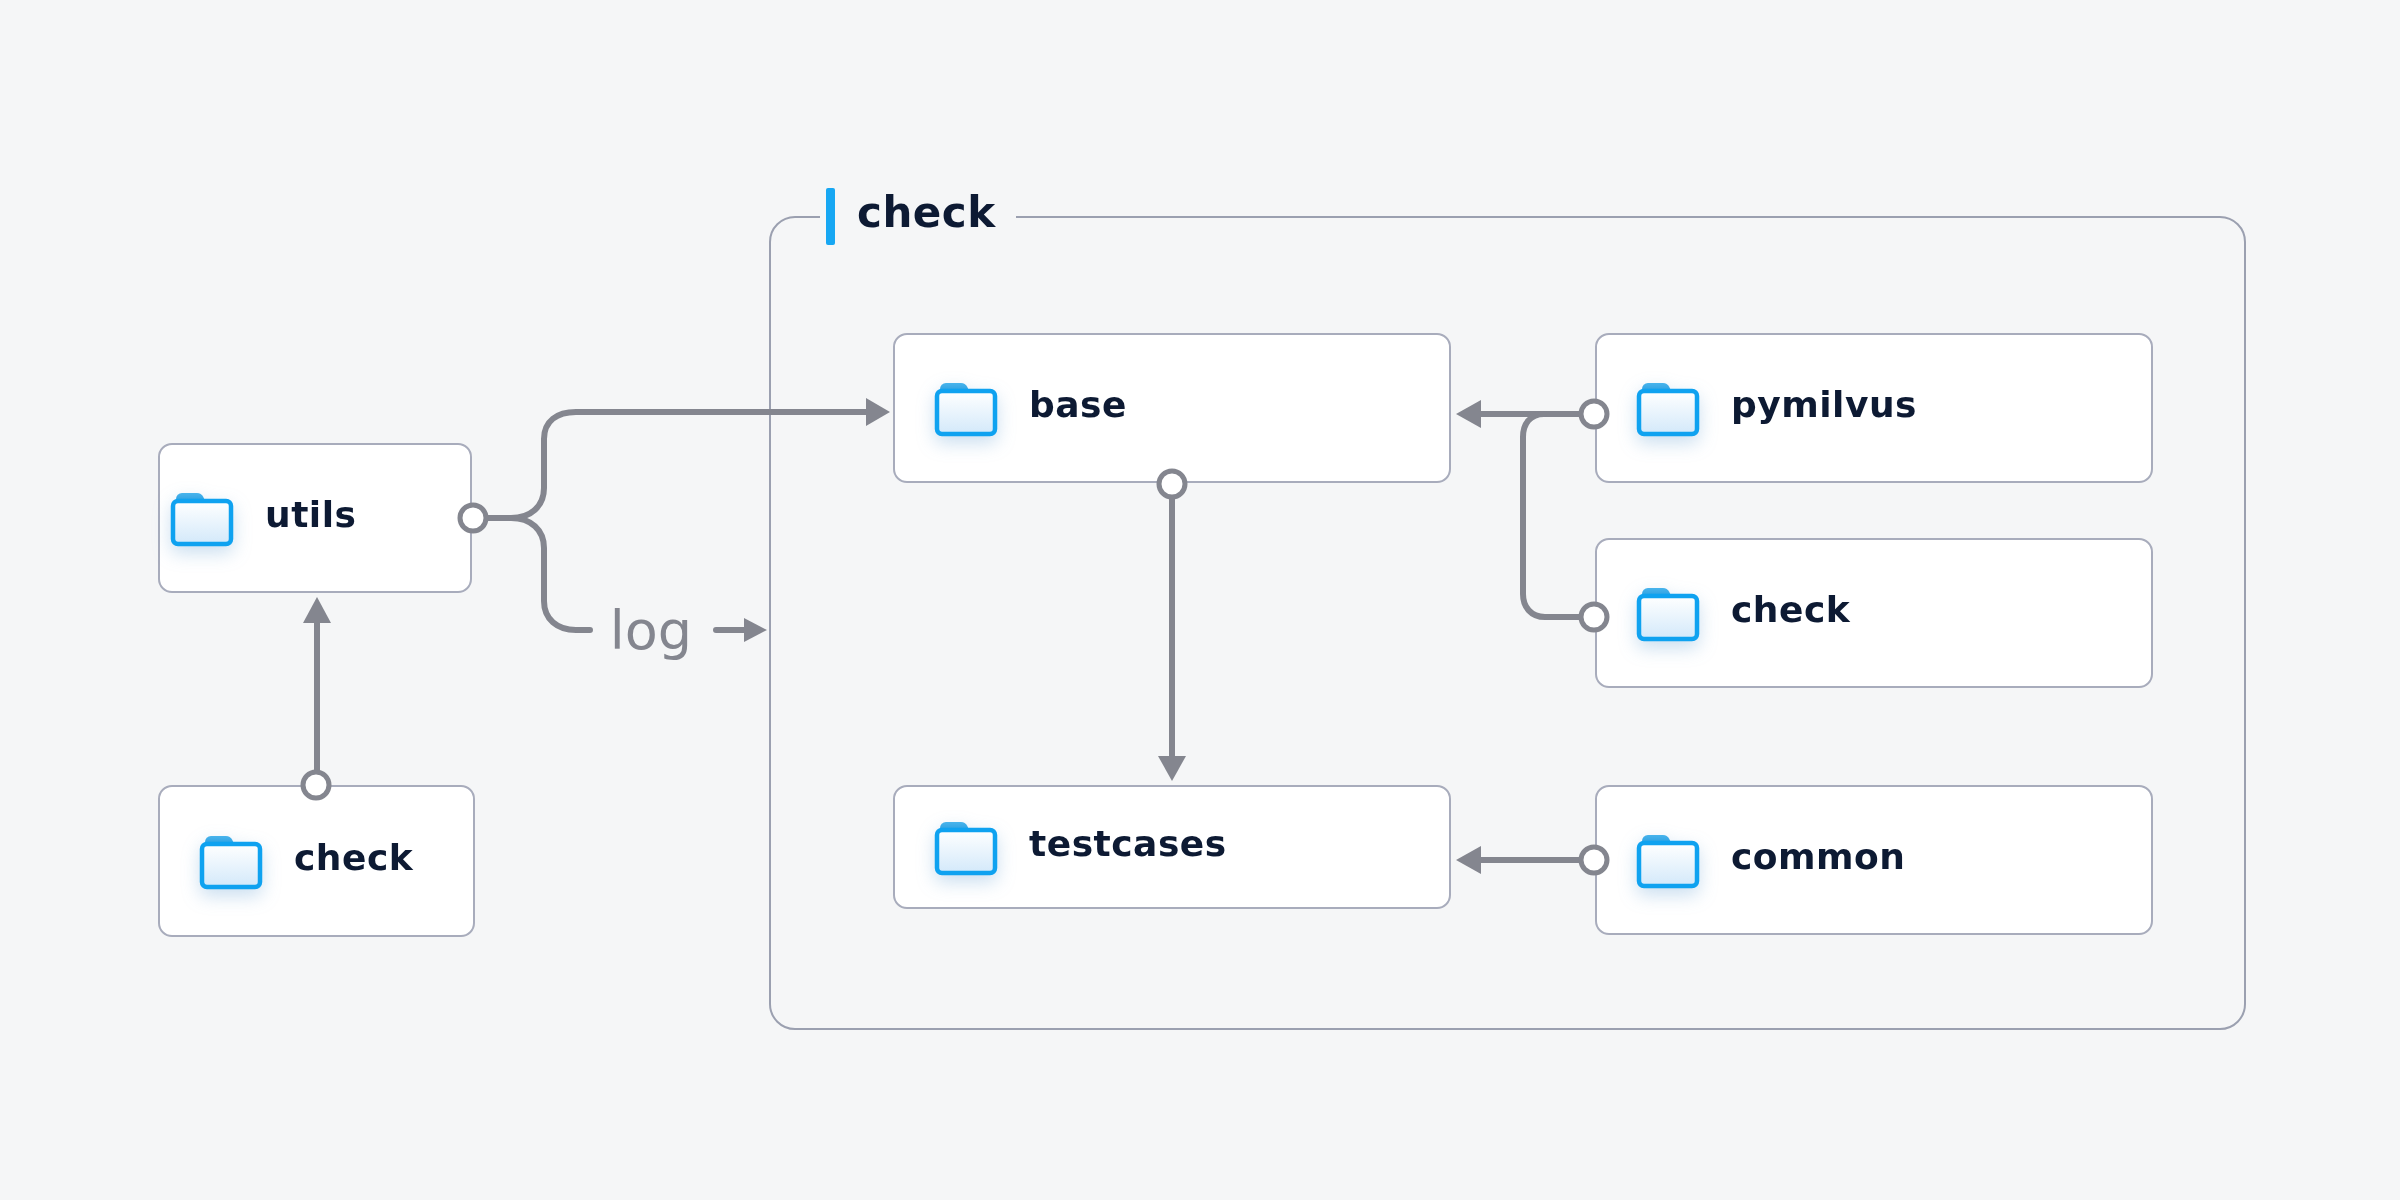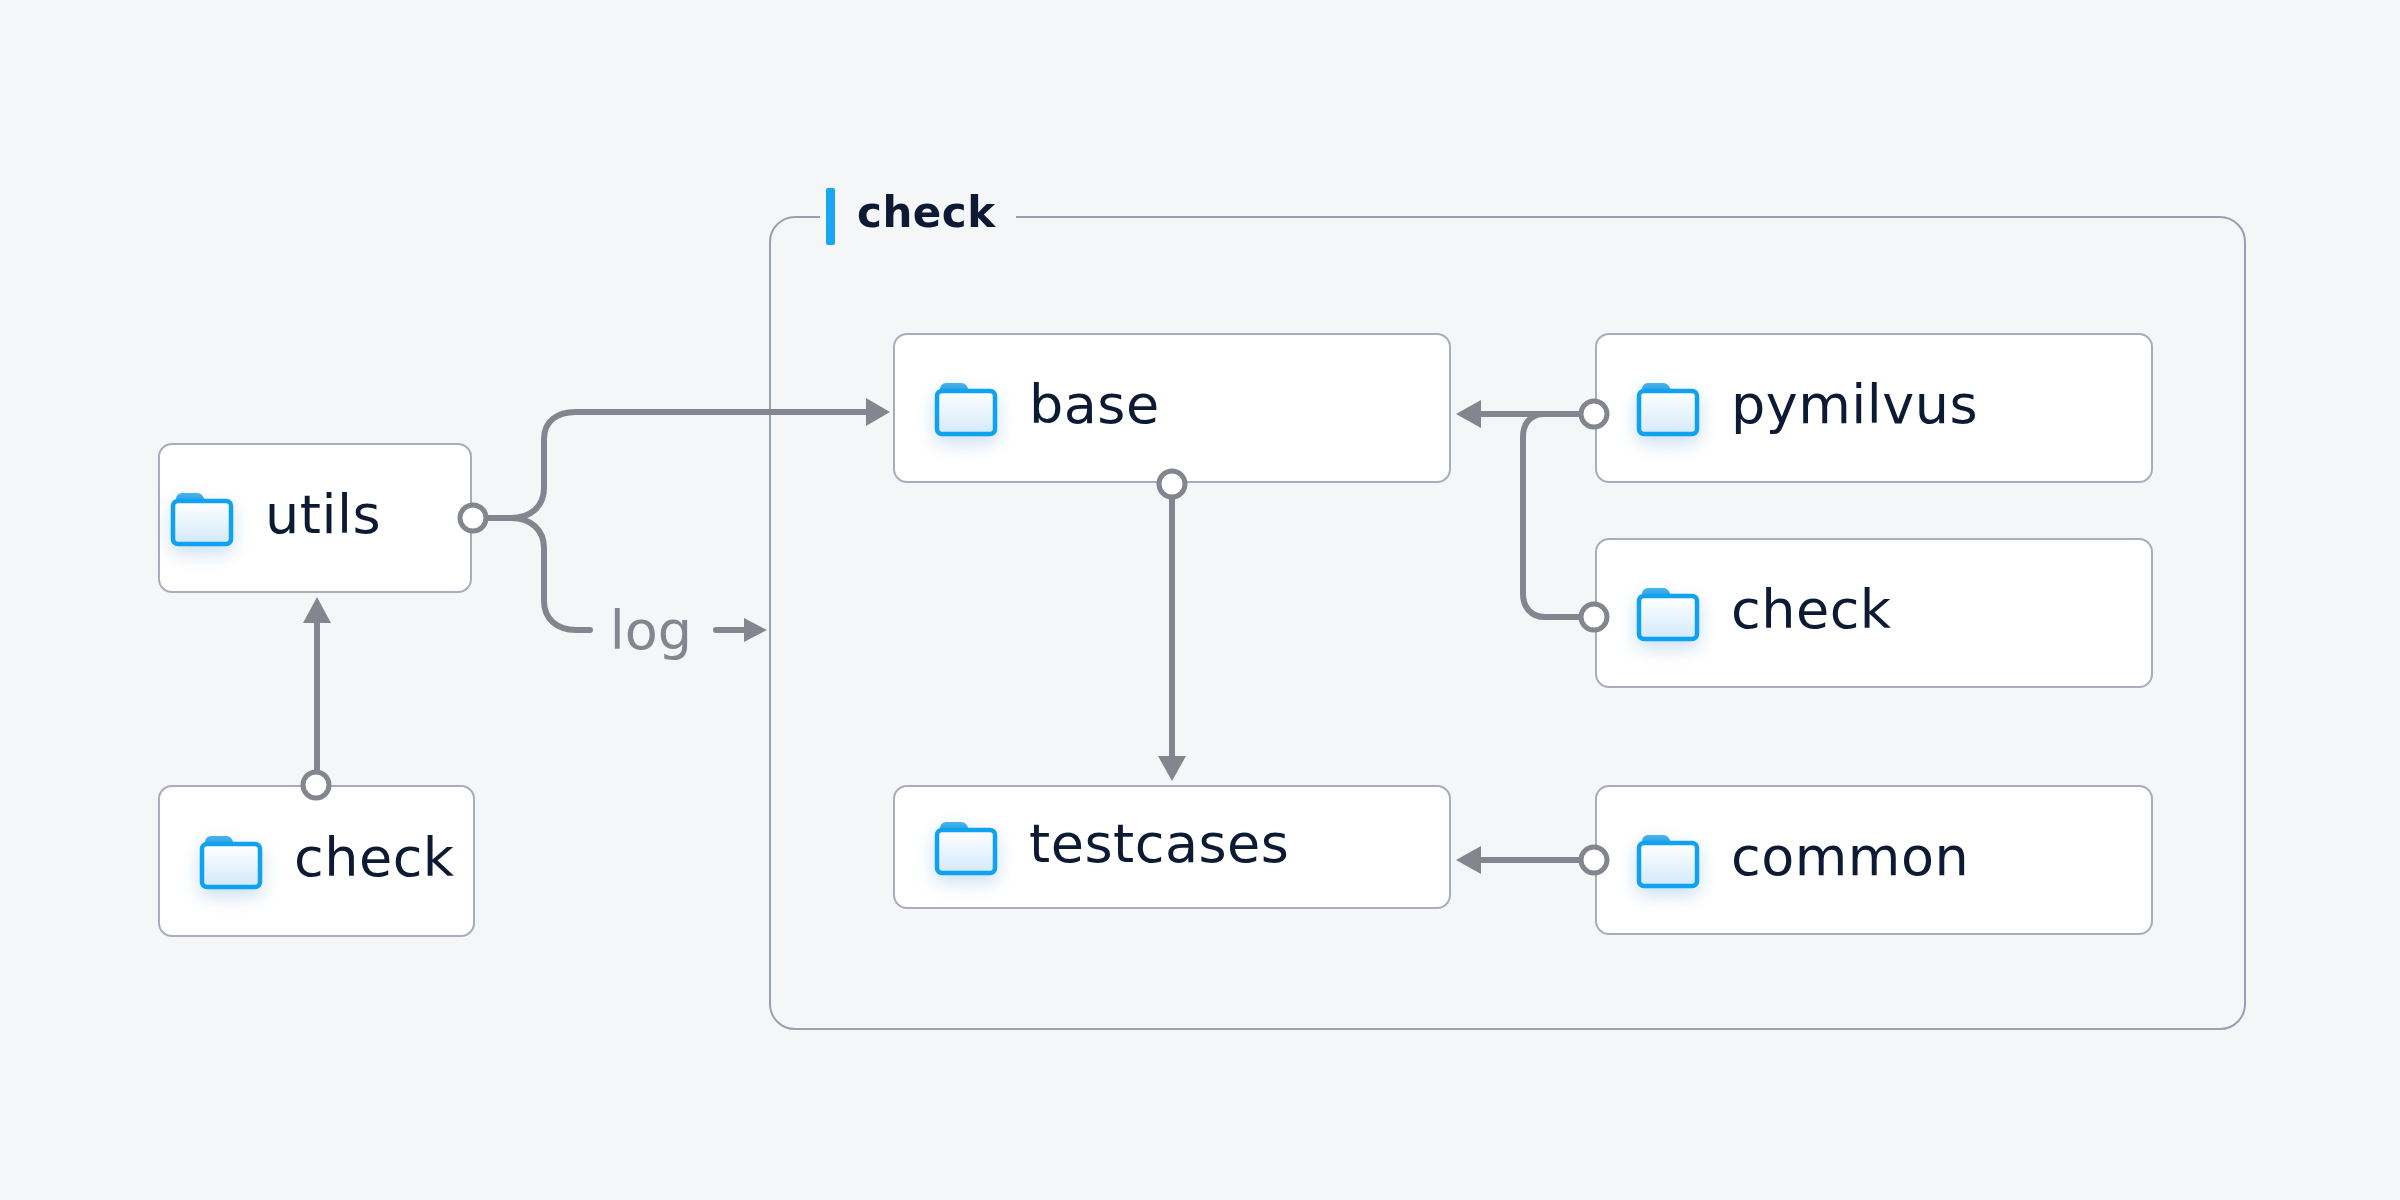--- a/index.html
+++ b/index.html
@@ -52,21 +52,21 @@
     position:absolute;
     background:var(--node-bg);
     border:2.5px solid var(--box-border);
     border-radius:14px;
     box-sizing:border-box;
     display:flex;align-items:center;
     padding-left:38px;gap:30px;
     z-index:2;
   }
   .node-label{
-    font-size:54px;font-weight:400;color:var(--text-navy);
+    font-size:36px;font-weight:700;color:var(--text-navy);
     letter-spacing:0.5px;line-height:1;padding-bottom:6px;
   }
   .folder{display:flex;align-items:center;}
   .folder svg{filter:drop-shadow(0 7px 9px rgba(70,140,200,0.28));}
 
   .n-utils    {left:158px; top:443px; width:314px; height:150px;padding-left:9px;}
   .n-config   {left:158px; top:785px; width:317px; height:152px;}
   .n-base     {left:893px; top:333px; width:558px; height:150px;}
   .n-pymilvus {left:1595px;top:333px; width:558px; height:150px;}
   .n-check    {left:1595px;top:538px; width:558px; height:150px;}

